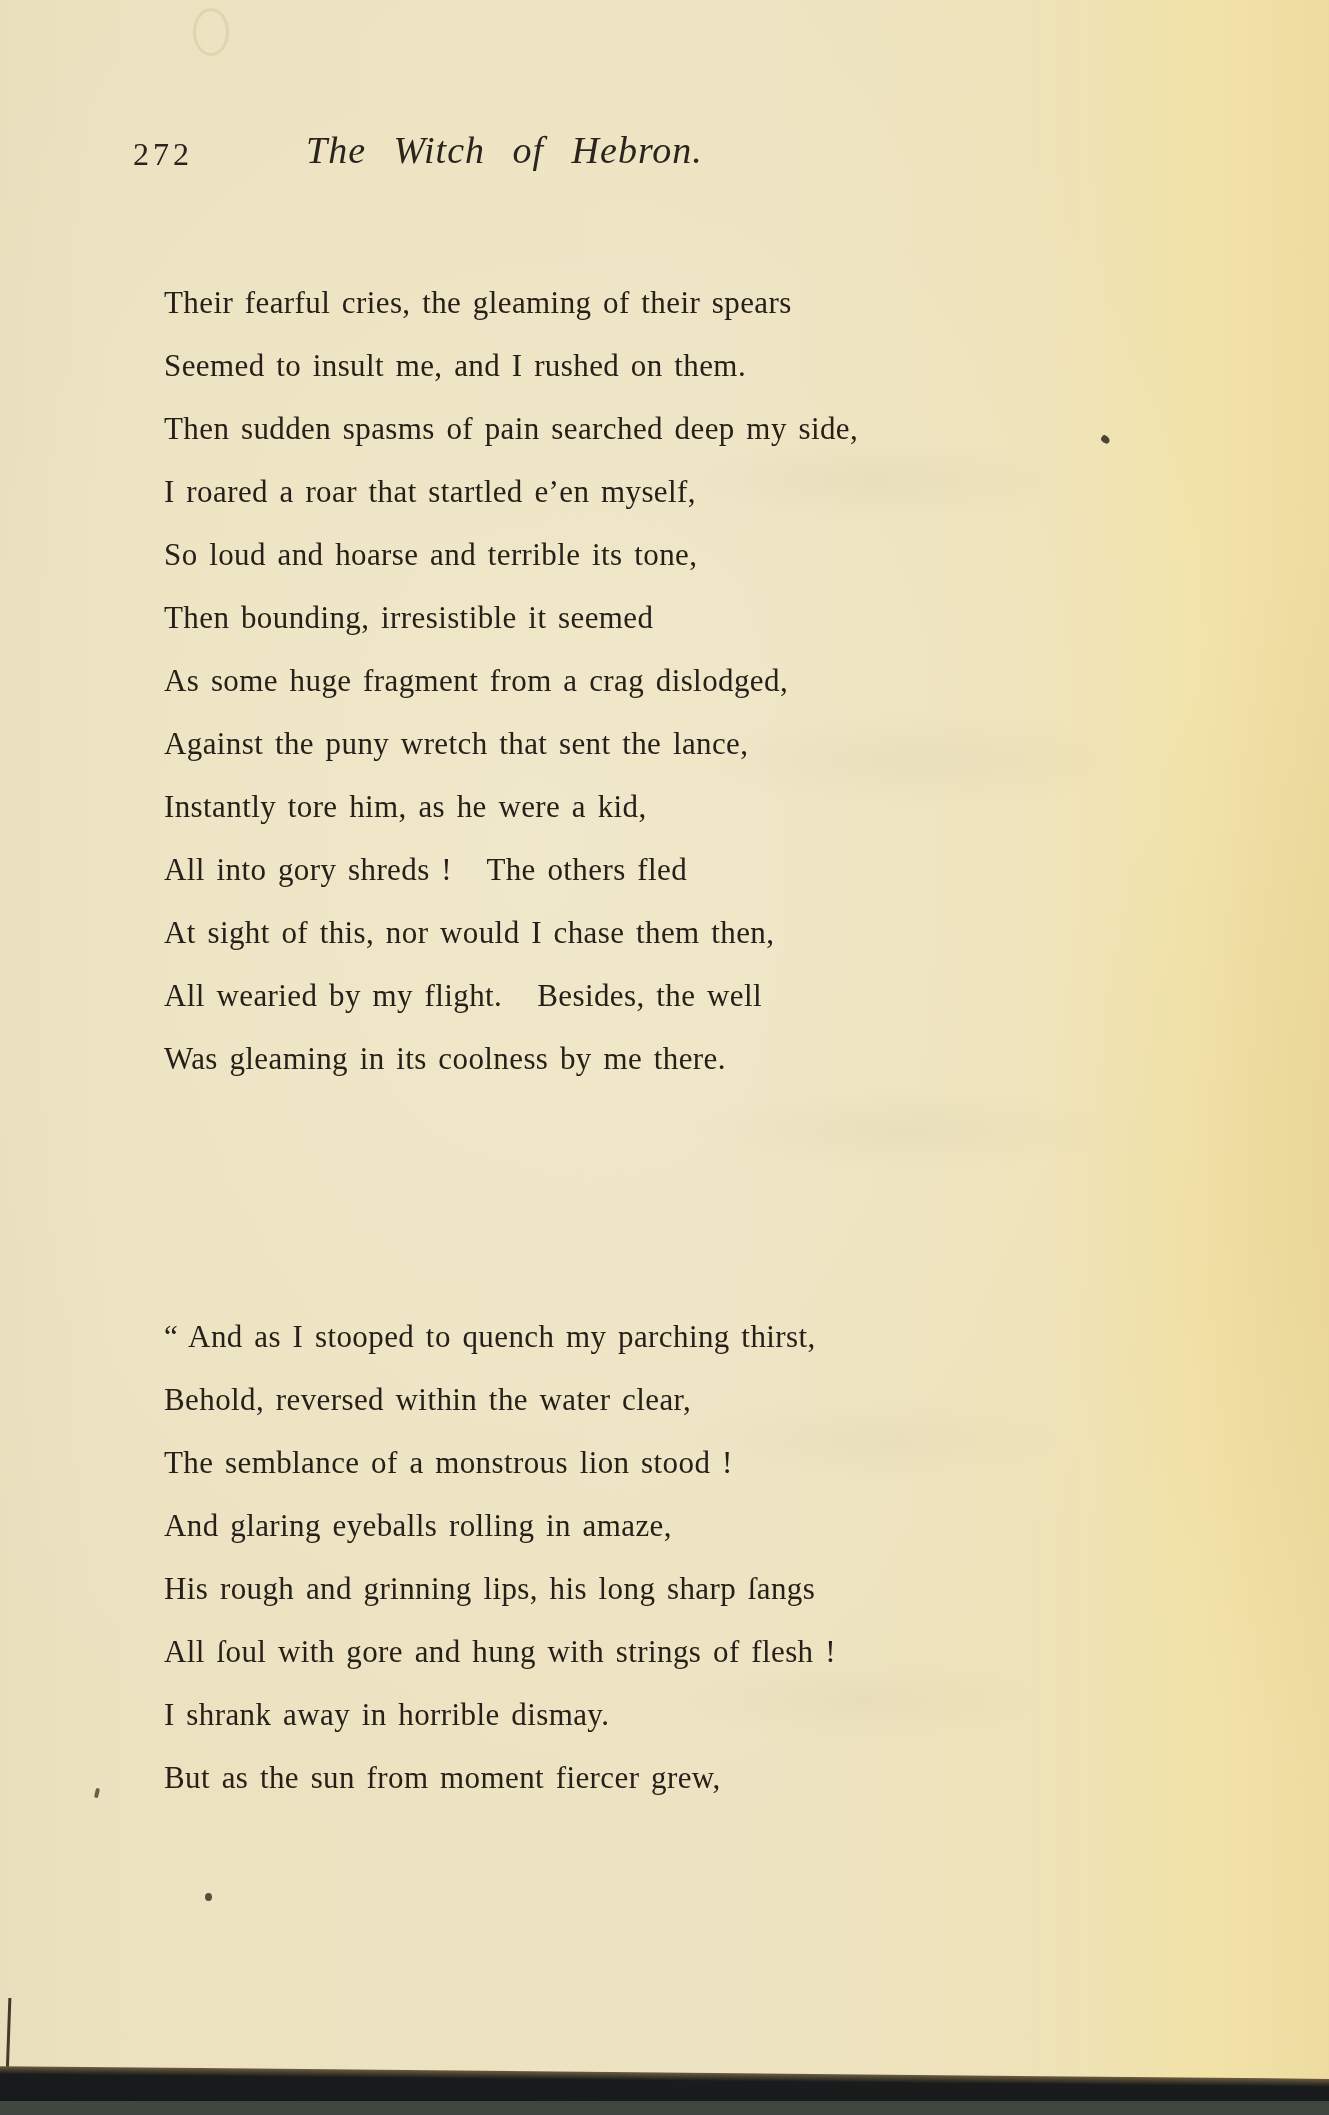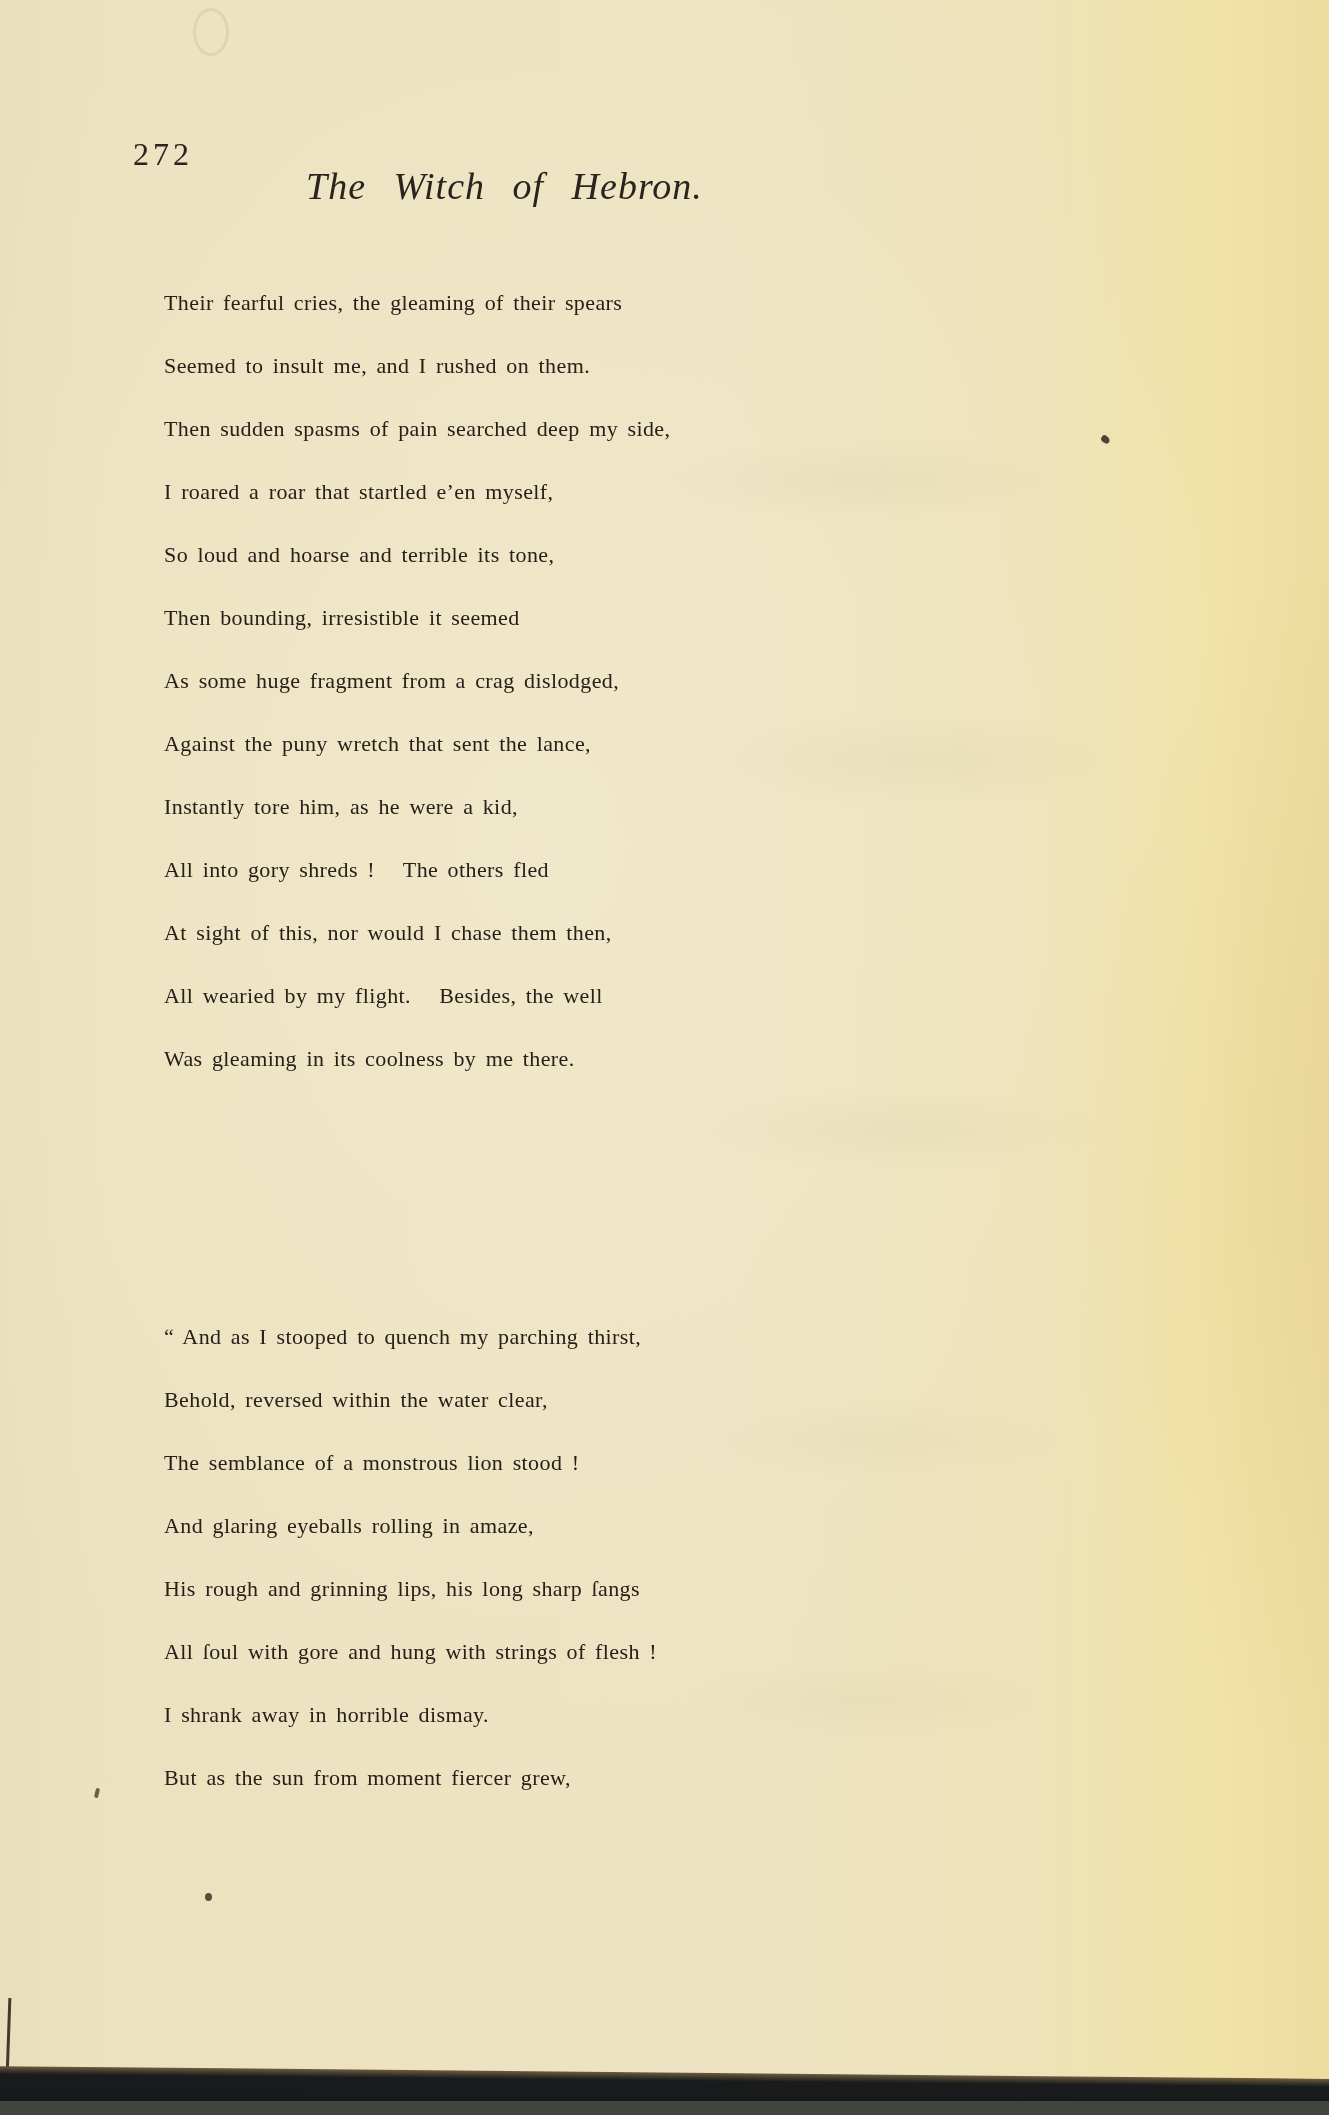--- a/index.html
+++ b/index.html
@@ -26,28 +26,28 @@
       radial-gradient(ellipse 260px 55px at 860px 1700px, rgba(120,110,80,0.045), rgba(0,0,0,0) 70%),
       radial-gradient(ellipse 500px 900px at 105% 55%, rgba(190,150,60,0.10), rgba(0,0,0,0) 70%);
   }
   .pagenum{
     position:absolute;left:133px;top:136px;
     font-size:32px;color:#2a241c;letter-spacing:4px;
   }
   .running-title{
     position:absolute;left:306px;top:128px;
     font-size:38px;font-style:italic;color:#2a241c;
-    word-spacing:17px;letter-spacing:1px;margin-top:36px;
+    word-spacing:17px;letter-spacing:1px;
   }
   .stanza{position:absolute;left:164px;width:860px;}
   .stanza-1{top:271px;}
   .stanza-2{top:1305px;}
   .line{
     height:63px;line-height:63px;
-    font-size:22px;color:#272019;
+    font-size:31px;color:#272019;
     letter-spacing:0.4px;word-spacing:3.5px;
     white-space:pre;
   }
   
   .watermark{
     position:absolute;left:193px;top:8px;width:30px;height:42px;
     border:3px solid rgba(210,195,150,0.9);border-radius:50%;
     opacity:0.5;
   }
   

